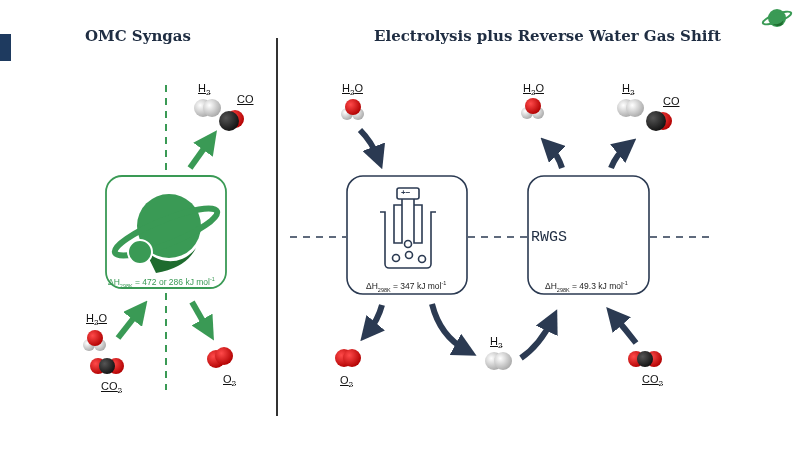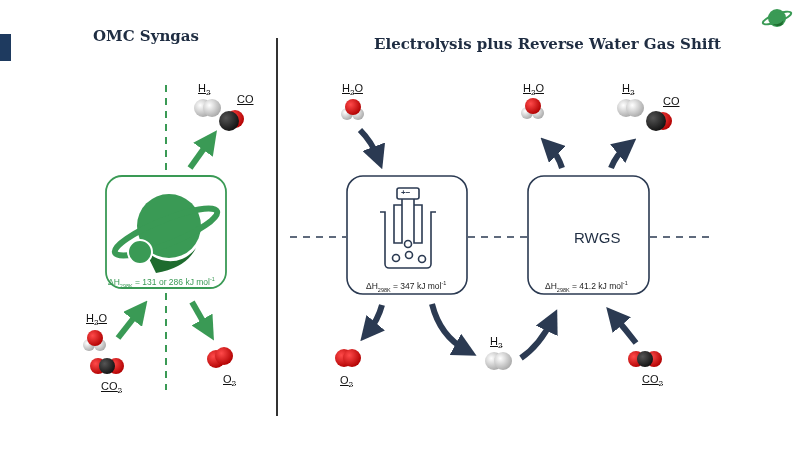--- a/index.html
+++ b/index.html
@@ -1,19 +1,19 @@
 <!DOCTYPE html>
 <html><head>
 <meta charset="utf-8">
 <style>
   html,body{margin:0;padding:0;background:#ffffff;}
   body{width:800px;height:450px;position:relative;overflow:hidden;font-family:"Liberation Sans",sans-serif;}
   .title{position:absolute;font-family:"DejaVu Serif",serif;font-weight:bold;color:#1f2d42;font-size:15px;white-space:nowrap;}
-  #t-left{left:93px;top:27px;}
-  #t-right{left:374px;top:35px;}
+  #t-left{left:85px;top:27px;}
+  #t-right{left:374px;top:27px;}
   .side-tab{position:absolute;left:0;top:34px;width:11px;height:27px;background:#1e3a5f;}
   .divider{position:absolute;left:276px;top:38px;width:1.5px;height:378px;background:#333;}
   svg#diagram{position:absolute;left:0;top:0;}
   .lbl{position:absolute;font-size:11px;color:#111;white-space:nowrap;text-decoration:underline;}
   .lbl sub{font-size:8px;}
   .eq{position:absolute;font-size:8.5px;white-space:nowrap;}
   .eq sub{font-size:5.5px;}
   .eq sup{font-size:5.5px;}
   .box-label{position:absolute;font-size:15px;color:#1f2d42;}
 </style>
@@ -142,29 +142,29 @@
       <circle cx="656" cy="121" r="10" fill="url(#gK)"></circle>
     </g>
   <g>
       <circle cx="636" cy="359" r="8" fill="url(#gR)"></circle>
       <circle cx="654" cy="359" r="8" fill="url(#gR)"></circle>
       <circle cx="645" cy="359" r="8" fill="url(#gK)"></circle>
     </g>
 </svg>
 
 <div class="eq" style="left:108px;top:276px;color:#3a9a55;">
-  <span>ΔH</span><sub>298K</sub><span> = 131 or 286 kJ mol</span><sup>-1</sup>
+  <span>ΔH</span><sub>298K</sub><span> = 472 or 286 kJ mol</span><sup>-1</sup>
 </div>
 <div class="eq" style="left:366px;top:280px;color:#222;">
   <span>ΔH</span><sub>298K</sub><span> = 347 kJ mol</span><sup>-1</sup>
 </div>
 <div class="eq" style="left:545px;top:280px;color:#222;">
-  <span>ΔH</span><sub>298K</sub><span> = 41.2 kJ mol</span><sup>-1</sup>
+  <span>ΔH</span><sub>298K</sub><span> = 49.3 kJ mol</span><sup>-1</sup>
 </div>
-<div class="box-label" style="left:574px;top:229px;">RWGS</div>
+<div class="box-label" style="left:531px;top:229px;font-family:Liberation Mono, monospace;">RWGS</div>
 <div class="eq" style="left:401px;top:188px;font-size:8px;font-weight:bold;color:#2b3a52;">+−</div>
 
 <div class="lbl" style="left:198px;top:82px;"><span>H</span><sub>2</sub></div>
 <div class="lbl" style="left:237px;top:93px;"><span>CO</span></div>
 <div class="lbl" style="left:86px;top:312px;"><span>H</span><sub>2</sub><span>O</span></div>
 <div class="lbl" style="left:101px;top:380px;"><span>CO</span><sub>2</sub></div>
 <div class="lbl" style="left:223px;top:373px;"><span>O</span><sub>2</sub></div>
 
 <div class="lbl" style="left:342px;top:82px;"><span>H</span><sub>2</sub><span>O</span></div>
 <div class="lbl" style="left:340px;top:374px;"><span>O</span><sub>2</sub></div>

